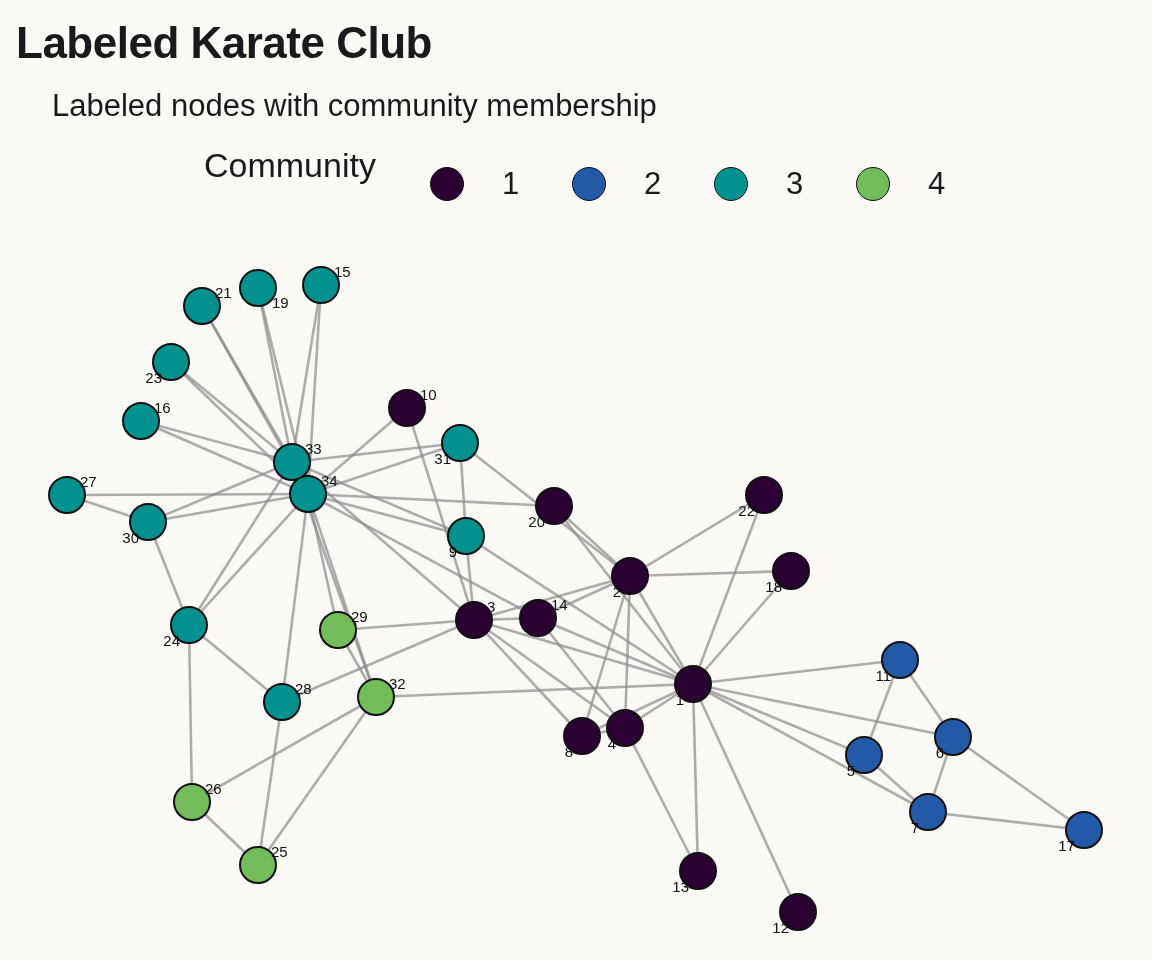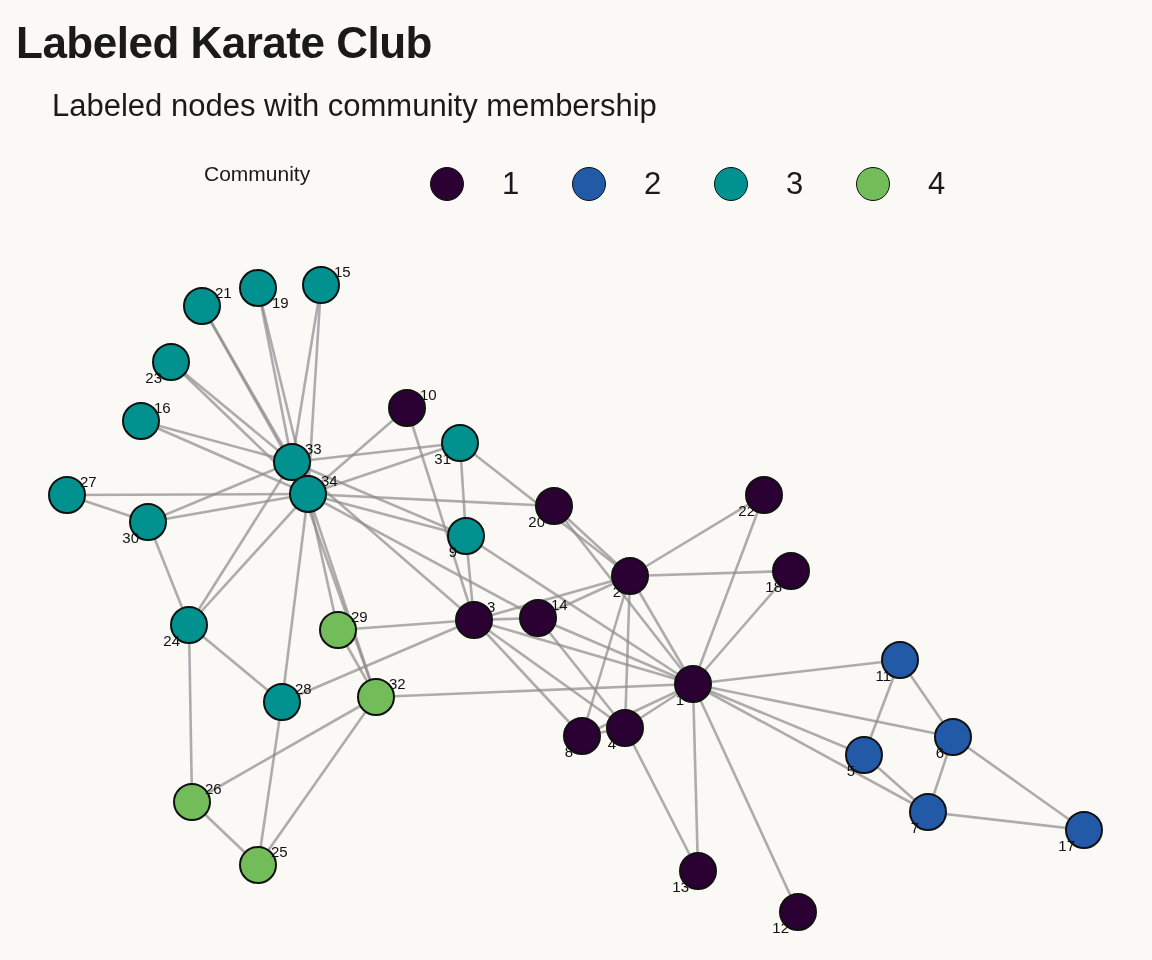--- a/index.html
+++ b/index.html
@@ -1,21 +1,21 @@
 <!DOCTYPE html>
 <html><head>
 <meta charset="utf-8">
 <style>
   html, body { margin: 0; padding: 0; background: #faf9f6; }
   body { width: 1152px; height: 960px; position: relative; overflow: hidden;
          font-family: "Liberation Sans", sans-serif; color: #1a1a1a; }
   .title { position: absolute; left: 16px; top: 18px; font-size: 44px; font-weight: bold; letter-spacing: -0.5px; }
   .subtitle { position: absolute; left: 16px; top: 88px; font-size: 31px; margin-left: 36px; }
   .legend { position: absolute; left: 204px; top: 146px; height: 80px; }
-  .legend-title { position: absolute; left: 0; top: 16px; font-size: 21px; white-space: nowrap; text-align: center; }
+  .legend-title { position: absolute; left: 0; top: 0; font-size: 34px; white-space: nowrap; text-align: center; }
   .legend-item { position: absolute; top: 20px; display: flex; align-items: center; }
   .legend-swatch { width: 34px; height: 34px; border-radius: 50%; border: 1.5px solid #111; box-sizing: border-box; }
   .legend-label { margin-left: 38px; font-size: 31px; }
   svg.graph { position: absolute; left: 0; top: 0; }
   .edge { stroke: #8c8c8c; stroke-opacity: 0.7; stroke-width: 2.6; }
   .node { stroke: #111; stroke-width: 2; }
   .nlabel { font-family: "Liberation Sans", sans-serif; font-size: 15px; fill: #111; }
 </style>
 </head>
 <body>

